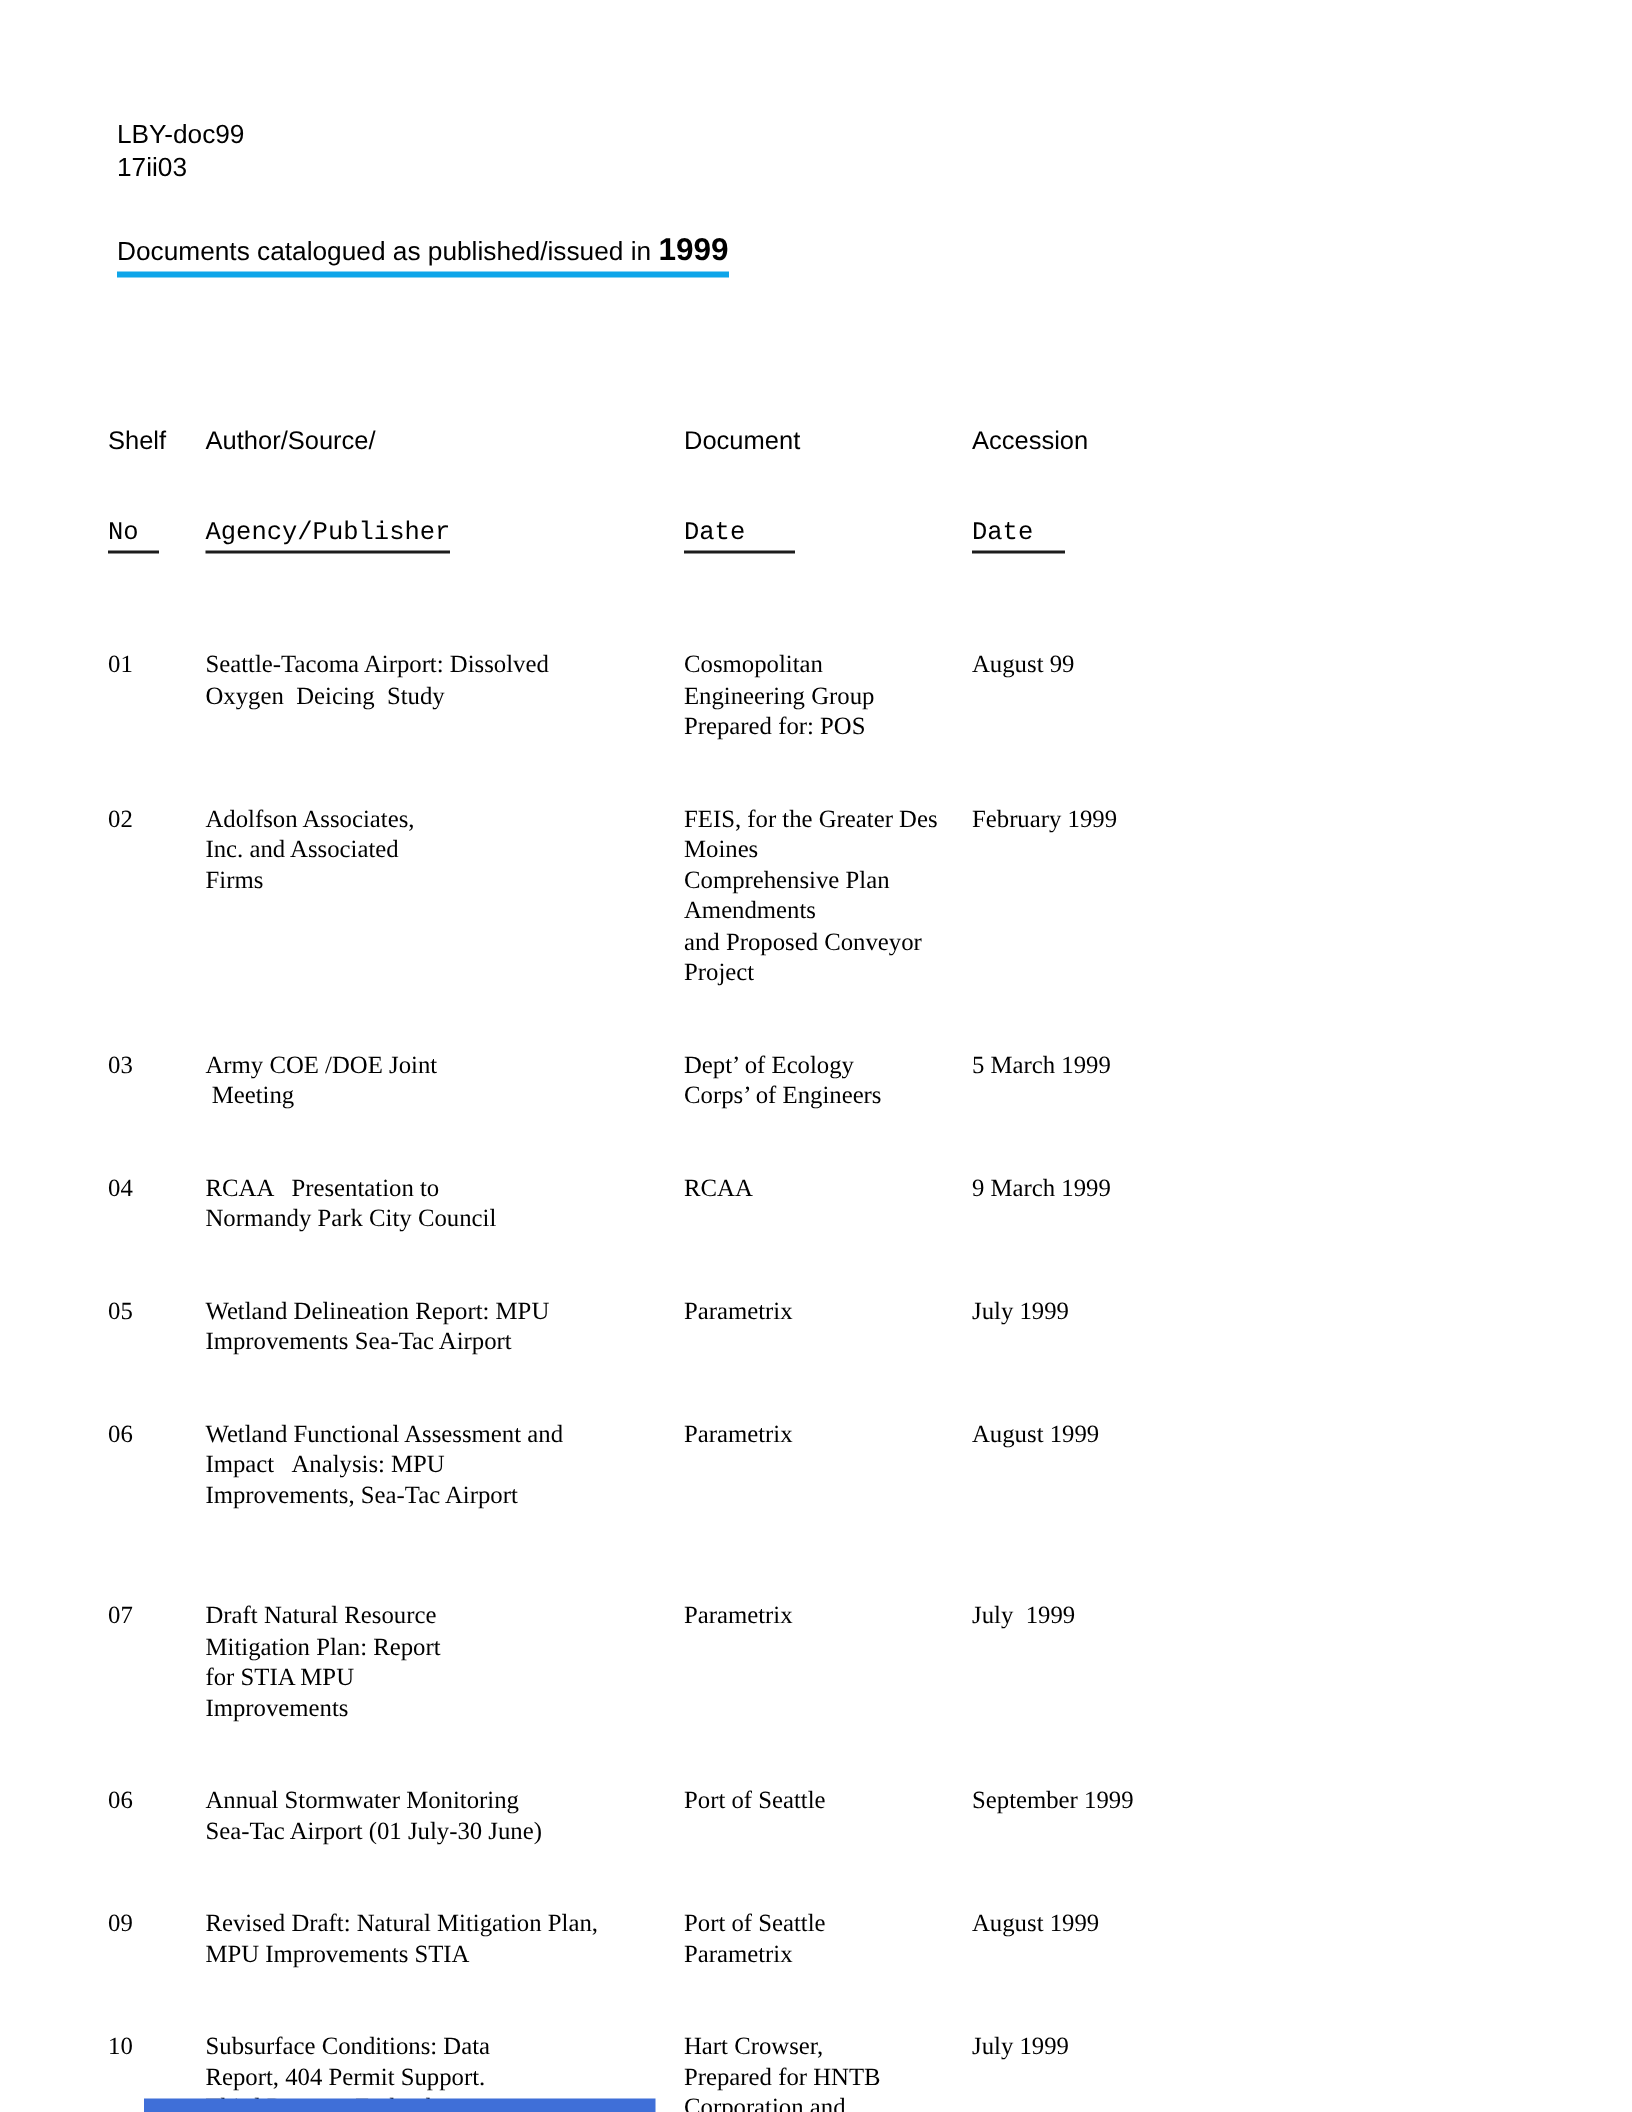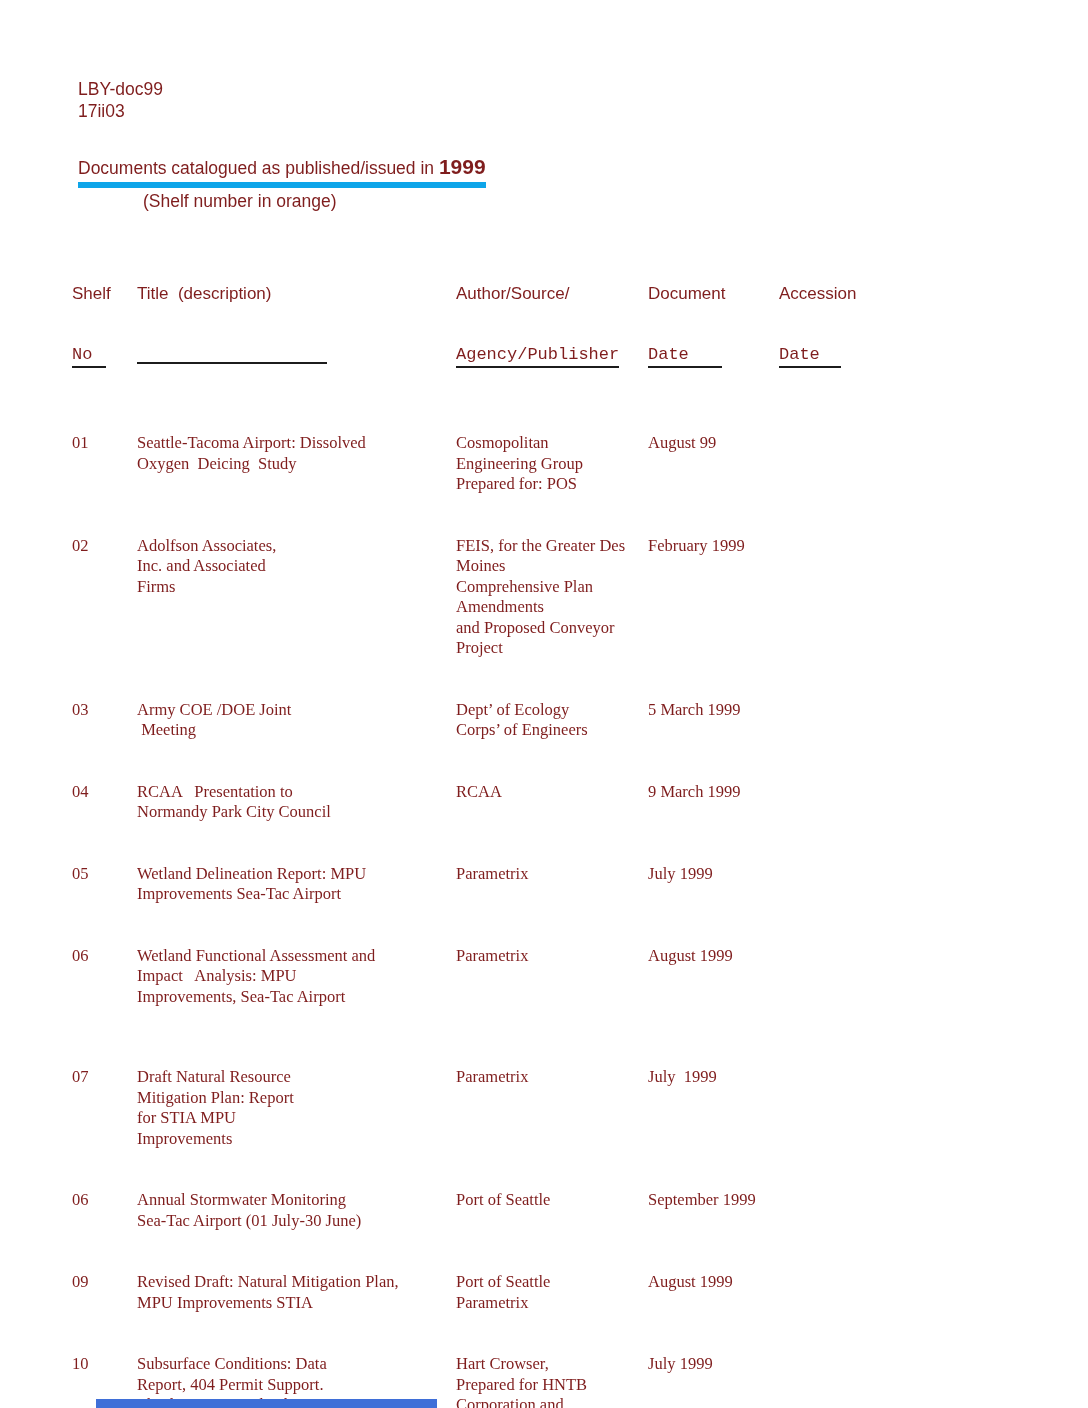--- a/index.html
+++ b/index.html
@@ -1,21 +1,21 @@
 <!DOCTYPE html>
 <html><head>
 <meta charset="utf-8">
 <style>
   html, body { margin: 0; padding: 0; background: #ffffff; }
   .page {
     position: relative;
     width: 1000px;
     height: 1408px;
     background: #ffffff;
-    color: #7f1d1d;
+    color: #000000;
     font-family: "Liberation Sans", sans-serif;
     overflow: hidden;
   }
 
   
   .doc-codes {
     position: absolute;
     left: 78px;
     top: 78px;
     font-size: 17.5px;
@@ -26,21 +26,21 @@
   
   .title-block {
     position: absolute;
     left: 78px;
     top: 156px;
     font-size: 17.5px;
     line-height: 22px;
   }
   .title-line {
     display: inline-block;
-    border-bottom: 6px solid #0ea5e9;
+    border-bottom: 4px solid #0ea5e9;
     padding-bottom: 3px;
   }
   .title-year {
     font-weight: bold;
     font-size: 21px;
   }
   .subtitle {
     margin-top: 2px;
     padding-left: 65px;
     font-size: 17.5px;
@@ -95,33 +95,28 @@
 </head>
 <body>
 
 <div class="page">
 
   <div class="doc-codes">LBY-doc99
 17ii03</div>
 
   <div class="title-block">
     <span class="title-line"><span>Documents catalogued as published/issued in </span><span class="title-year">1999</span></span>
-    <div class="subtitle">(Shelf number in orange)</div>
   </div>
 
   <div class="table">
 
     <div class="hdr-row">
       <div class="hdr-cell">
         <div>Shelf</div>
         <div><span class="u u-no">No</span></div>
-      </div>
-      <div class="hdr-cell">
-        <div>Title  (description)</div>
-        <div><span class="u u-title"></span></div>
       </div>
       <div class="hdr-cell">
         <div>Author/Source/</div>
         <div><span class="u">Agency/Publisher</span></div>
       </div>
       <div class="hdr-cell">
         <div>Document</div>
         <div><span class="u u-docdate">Date</span></div>
       </div>
       <div class="hdr-cell">

